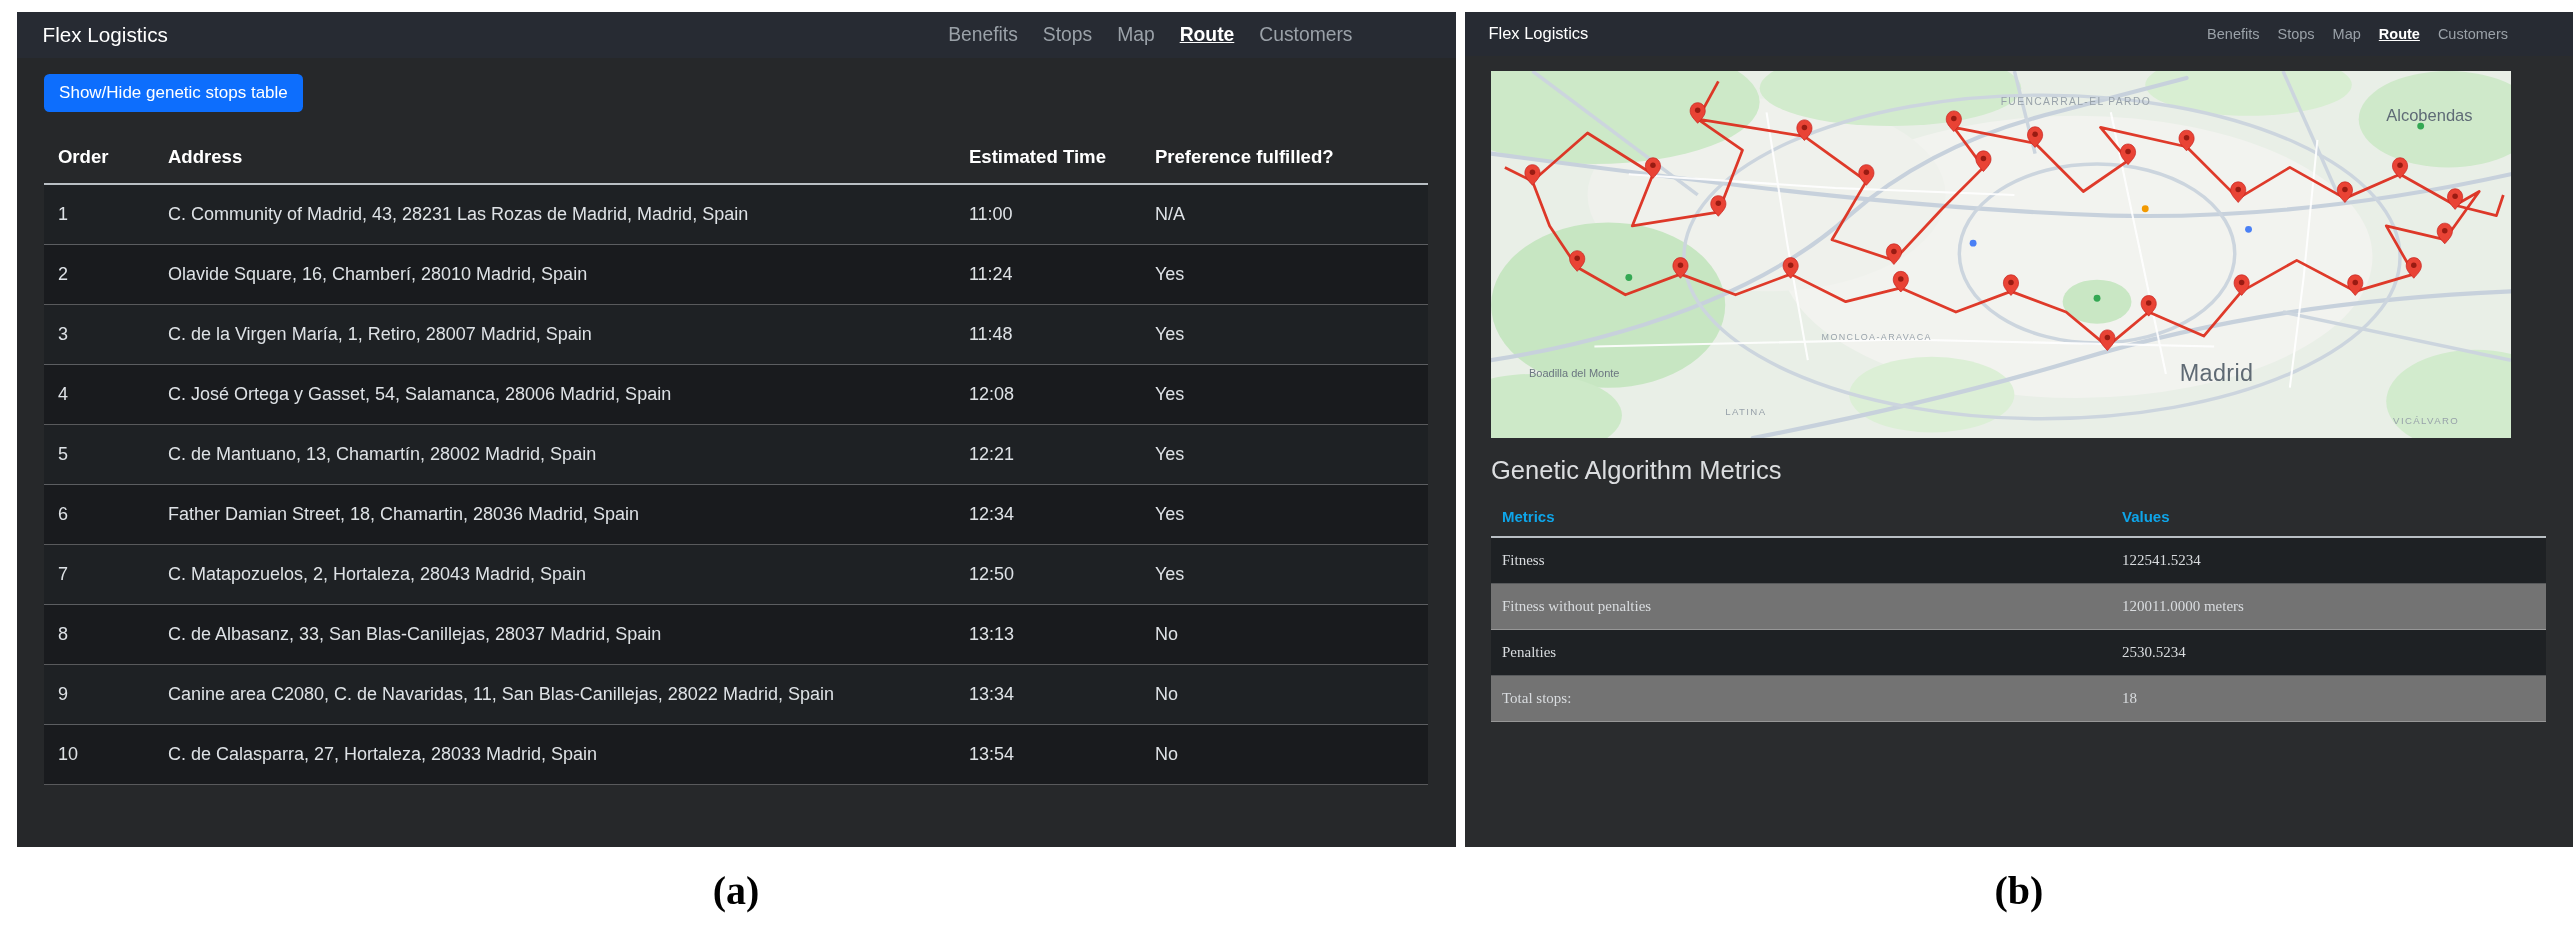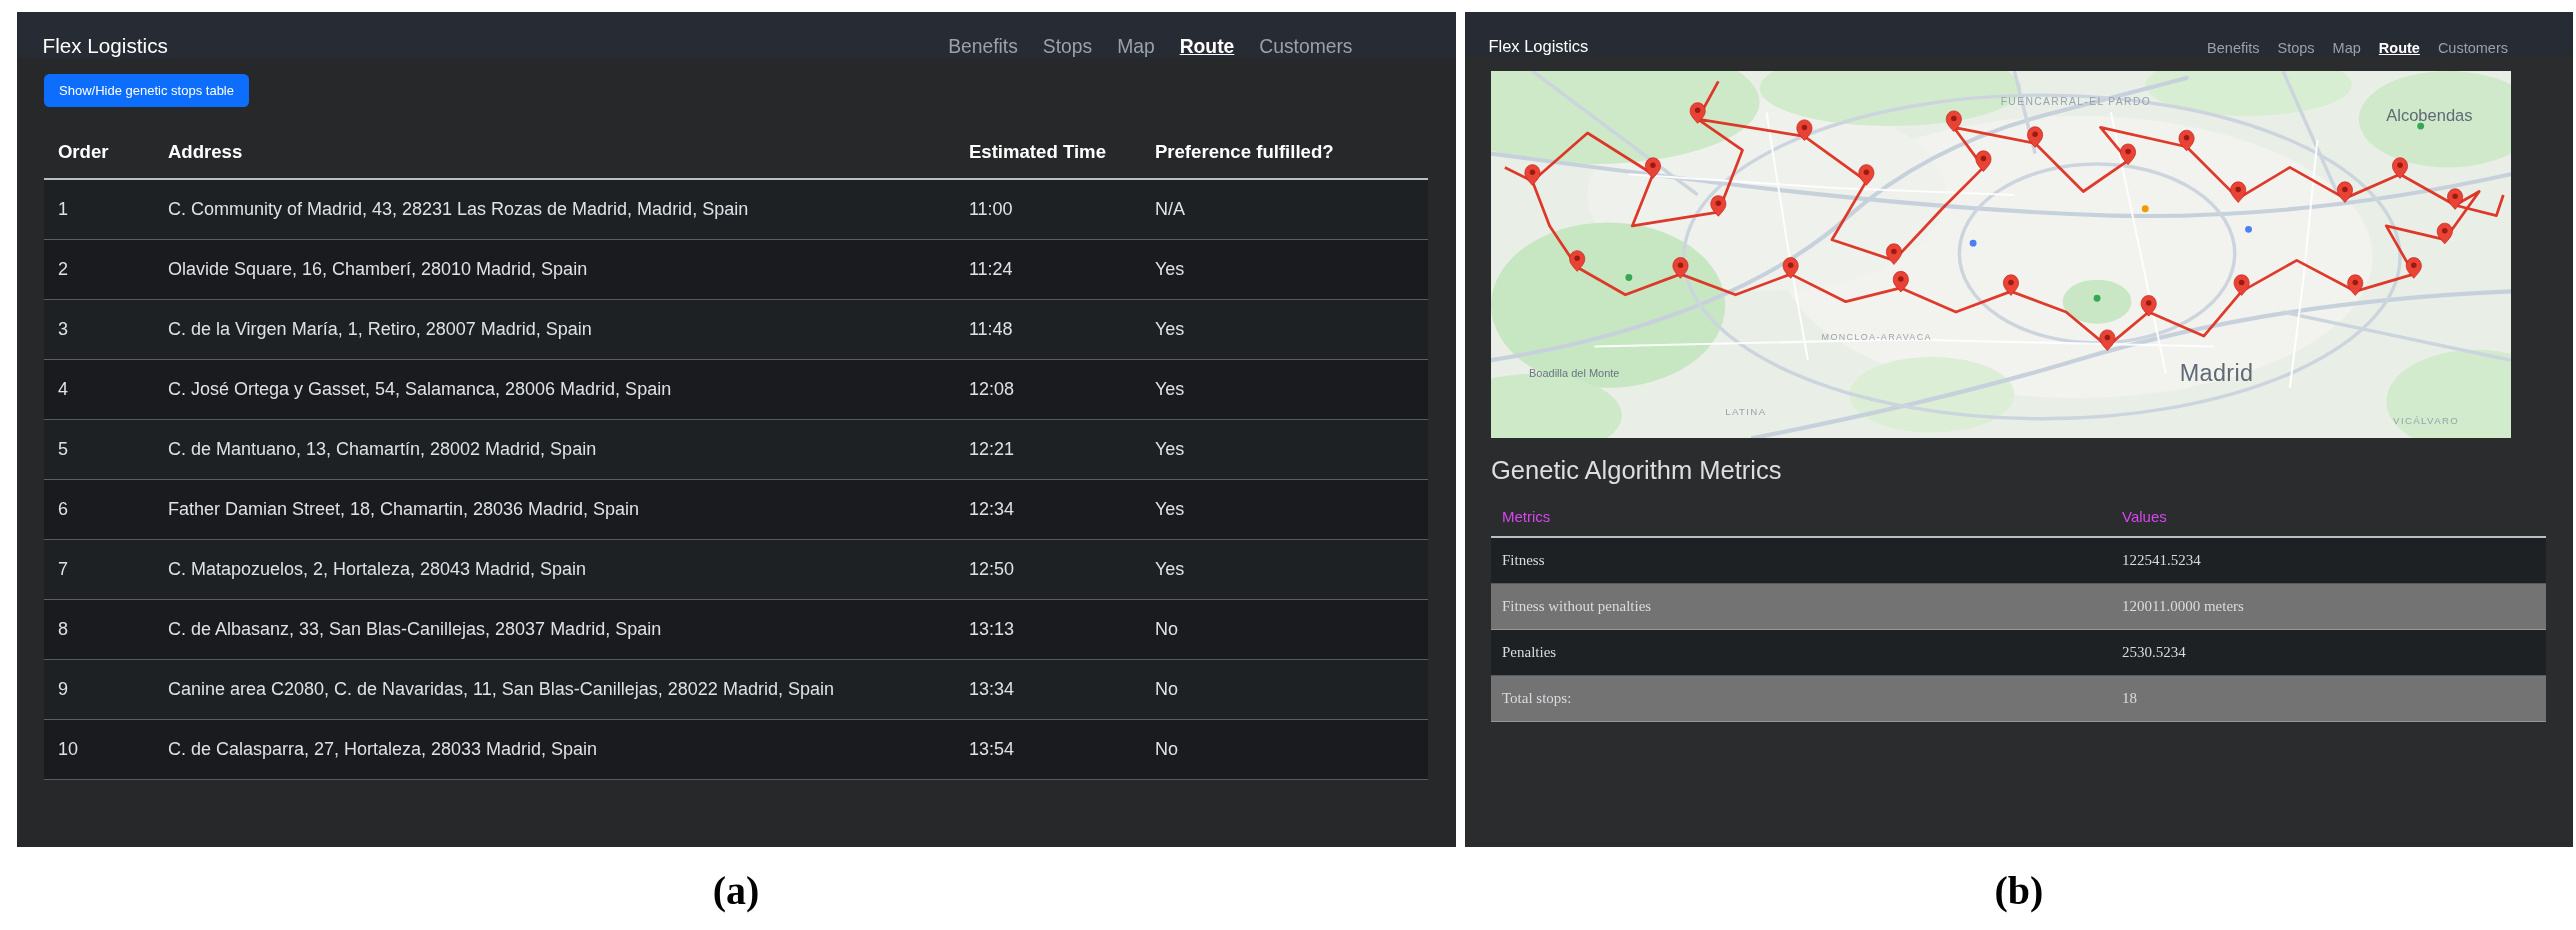--- a/index.html
+++ b/index.html
@@ -5,58 +5,58 @@
   html,body { margin:0; padding:0; background:#ffffff; }
   .page {
     position:relative; width:2576px; height:930px; background:#ffffff;
     font-family:"Liberation Sans", sans-serif; overflow:hidden;
   }
   .panel { position:absolute; top:11.7px; height:835px; overflow:hidden; }
   .panel-a { left:16.5px;  width:1439px; background:#26282a; }
   .panel-b { left:1465px; width:1108px; background:#2a2c2e; }
 
   
-  .navbar { background:#272b33; display:flex; align-items:flex-end; justify-content:space-between;gap:16px; }
+  .navbar { background:#272b33; display:flex; align-items:center; justify-content:space-between;gap:16px; }
   .panel-a .navbar { height:46px; padding:0 103px 0 26px; }
   .panel-b .navbar { height:44px; padding:0 65px 0 23.4px; }
   .brand { color:#ffffff; }
   .panel-a .brand { font-size:20.7px; }
   .panel-b .brand { font-size:16.5px; }
   .nav-items { display:flex; align-items:center; }
   .panel-a .nav-items { gap:25px; }
   .panel-b .nav-items { gap:18px; }
   .nav-link { color:#9aa1a8; cursor:pointer; }
   .panel-a .nav-link { font-size:19.3px; }
   .panel-b .nav-link { font-size:14.5px; }
   .nav-link.active { color:#ffffff; font-weight:bold;text-decoration:underline; }
 
   
   .content-a { padding:0 27.6px; }
   .title-a { margin:25px 0 0 0; font-size:34px; font-weight:400; color:#dadce0; }
   .toggle-btn {
     display:inline-block; margin-top:16.5px; background:#0d6efd; color:#ffffff;
-    border:none; border-radius:5.5px; font-size:13px; padding:9px 15px;
+    border:none; border-radius:5.5px; font-size:17px; padding:9px 15px;
     font-family:"Liberation Sans", sans-serif; cursor:pointer;
   }
   table.stops { margin-top:18px; width:1383px; border-collapse:collapse; table-layout:fixed;
     color:#dee2e6; font-size:18px; }
   table.stops th { text-align:left; color:#ffffff; font-weight:bold; font-size:18.6px;
     height:53px; padding:0 13.8px; vertical-align:middle; border-bottom:2.1px solid #b9bfc4; }
   table.stops td { height:59px; padding:0 13.8px; vertical-align:middle; }
   table.stops tbody tr { background:#191b1e; border-bottom:1.4px solid rgba(255,255,255,0.28); }
   table.stops tbody tr:nth-child(odd) { background:#1e2124; }
 
   
   .map-wrap { margin:15px 0 0 26px; width:1020px; height:367px; background:#e9efe7; overflow:hidden; }
   .map-wrap svg { display:block; }
   .map-wrap text { font-family:"Liberation Sans", sans-serif; }
   .title-b { margin:18px 0 0 26px; font-size:25.5px; font-weight:400; color:#dcdee0; }
   table.metrics { margin:12.4px 0 0 26px; width:1055px; border-collapse:collapse; table-layout:fixed;
     color:#d9dcdf; font-size:15px; }
-  table.metrics th { text-align:left; color:#d946ef; font-weight:normal; font-size:15px;
+  table.metrics th { text-align:left; color:#0ea5e9; font-weight:bold; font-size:15px;
     height:39px; padding:0 11px; vertical-align:middle; border-bottom:2.1px solid #b9bfc4; }
   table.metrics td { height:45px; padding:0 11px; vertical-align:middle;font-family:Liberation Serif, serif; }
   table.metrics tbody tr { background:#737373; border-bottom:1.4px solid rgba(255,255,255,0.26); }
   table.metrics tbody tr:nth-child(odd) { background:#1e2124; }
 
   
   .fig-label { position:absolute; top:867px; text-align:center;
     font-family:"Liberation Serif", serif; font-weight:bold; font-size:40px; color:#000000; }
   .fig-label-a { left:16.5px;  width:1439px; }
   .fig-label-b { left:1465px; width:1108px; }

